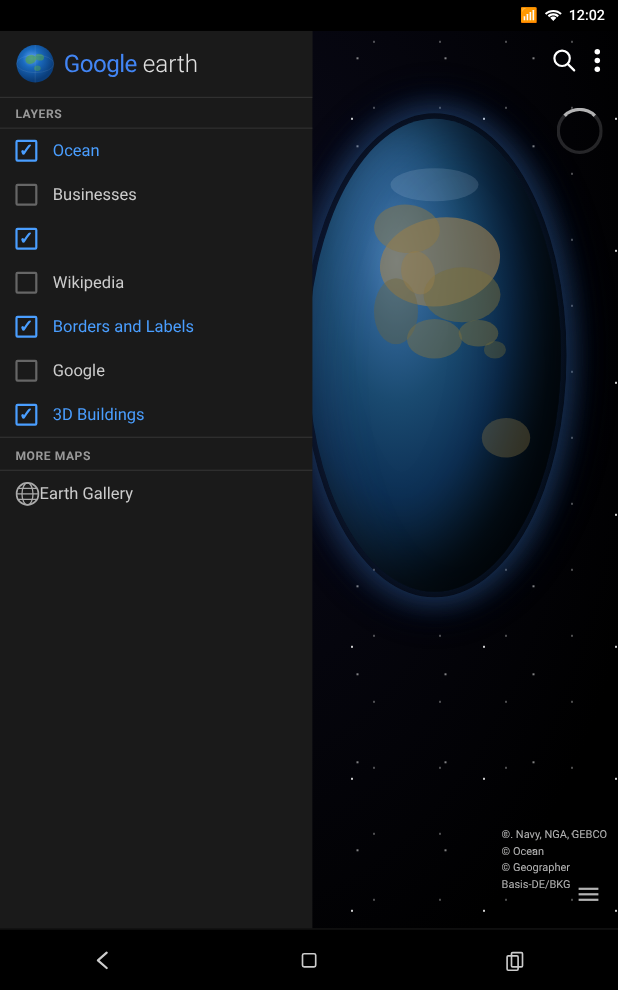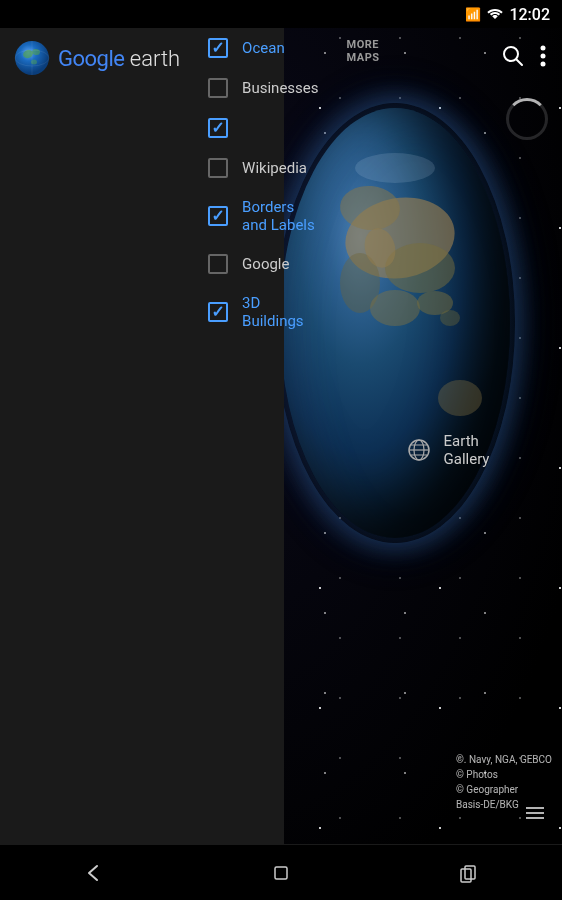--- a/index.html
+++ b/index.html
@@ -29,39 +29,39 @@
       display: flex;
       align-items: center;
       gap: 6px;
     }
     .status-icon {
       color: #fff;
       font-size: 13px;
     }
     .time {
       color: #fff;
-      font-size: 16px;
+      font-size: 13px;
       font-weight: 500;
     }
 
     
     .main-container {
       display: flex;
       width: 562px;
       height: 844px; 
       position: relative;
     }
 
     
     .sidebar {
       width: 284px;
       height: 100%;
       background: #1a1a1a;
       display: flex;
-      flex-direction: row;
+      flex-direction: column;
       z-index: 5;
       flex-shrink: 0;
     }
 
     
     .header {
       display: flex;
       align-items: center;
       padding: 10px 14px;
       background: #1a1a1a;
@@ -153,21 +153,21 @@
       font-size: 11px;
       font-weight: 700;
       color: #999;
       letter-spacing: 0.5px;
       text-transform: uppercase;
     }
     .map-item {
       display: flex;
       align-items: center;
       padding: 10px 14px;
-      gap: 14px;
+      gap: 0;
       cursor: pointer;
     }
     .globe-icon {
       width: 22px;
       height: 22px;
       flex-shrink: 0;
     }
     .map-name {
       font-size: 15px;
       color: #ccc;
@@ -378,21 +378,21 @@
         </svg>
       </div>
     </div>
 
     <div class="spinner">
       <div class="spinner-circle"></div>
     </div>
 
     <div class="attribution">
       <div class="attribution-text">©. Navy, NGA, GEBCO</div>
-      <div class="attribution-text">© Photos</div>
+      <div class="attribution-text">© Ocean</div>
       <div class="attribution-text">© Geographer</div>
       <div class="attribution-text">Basis-DE/BKG</div>
     </div>
 
     <div class="menu-lines">
       <div class="menu-line"></div>
       <div class="menu-line"></div>
       <div class="menu-line"></div>
     </div>
   </div>
@@ -421,20 +421,21 @@
         </svg>
         <div class="logo-text">
           <span class="logo-google">Google</span>
           <span class="logo-earth">&nbsp;earth</span>
         </div>
       </div>
     </div>
 
     <div class="section-divider"></div>
 
+    <div class="section-label">LAYERS</div>
     <div class="section-divider"></div>
 
     <ul class="layer-list">
 
       <li class="layer-item">
         <div class="checkbox checked">
           <span class="checkmark">✓</span>
         </div>
         <span class="layer-name active">Ocean</span>
       </li>

